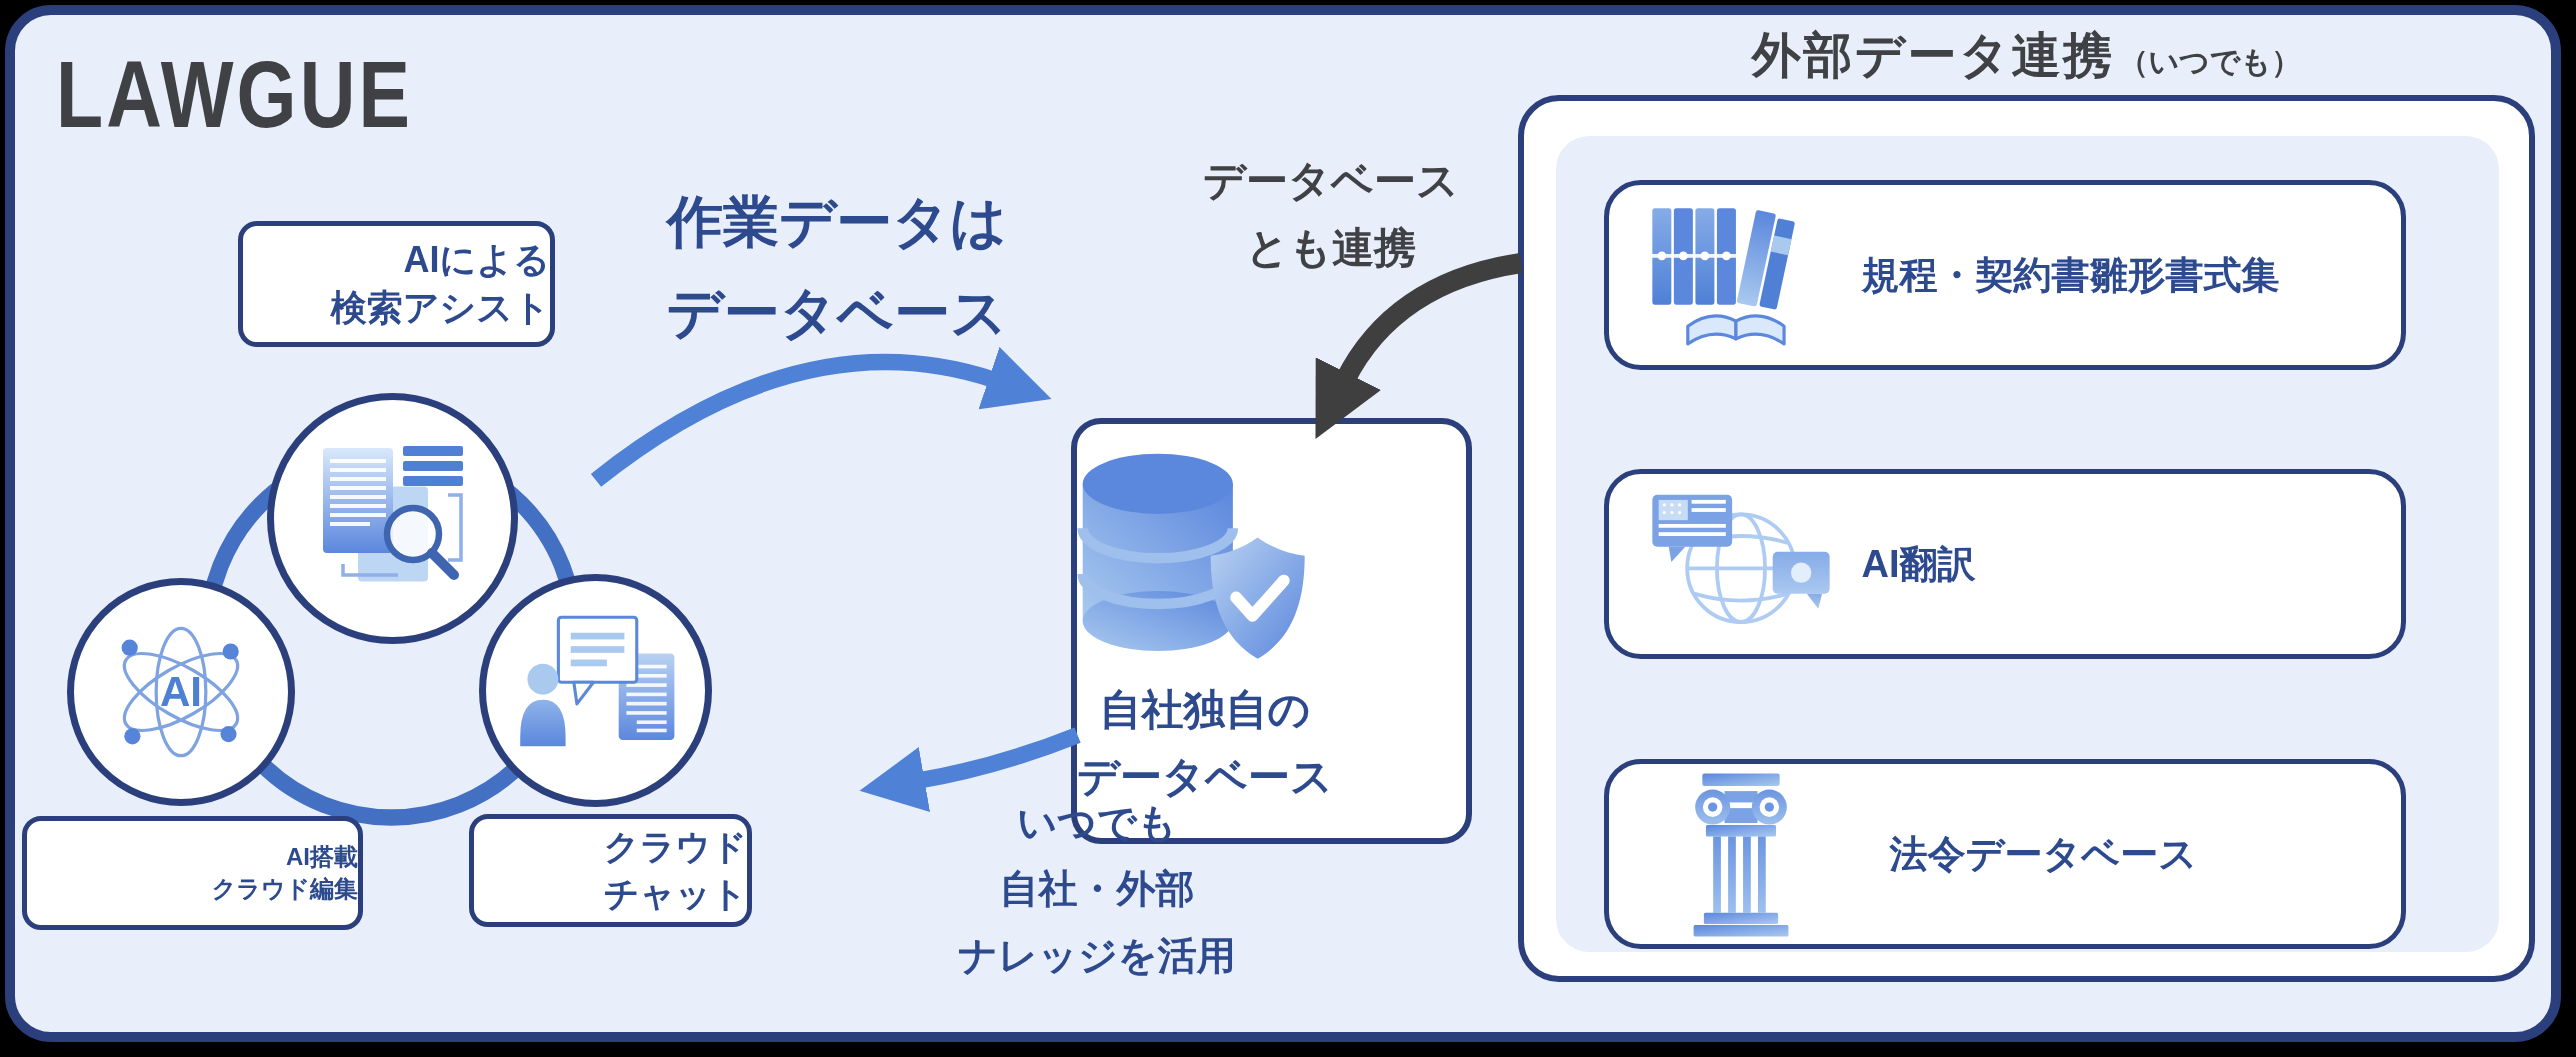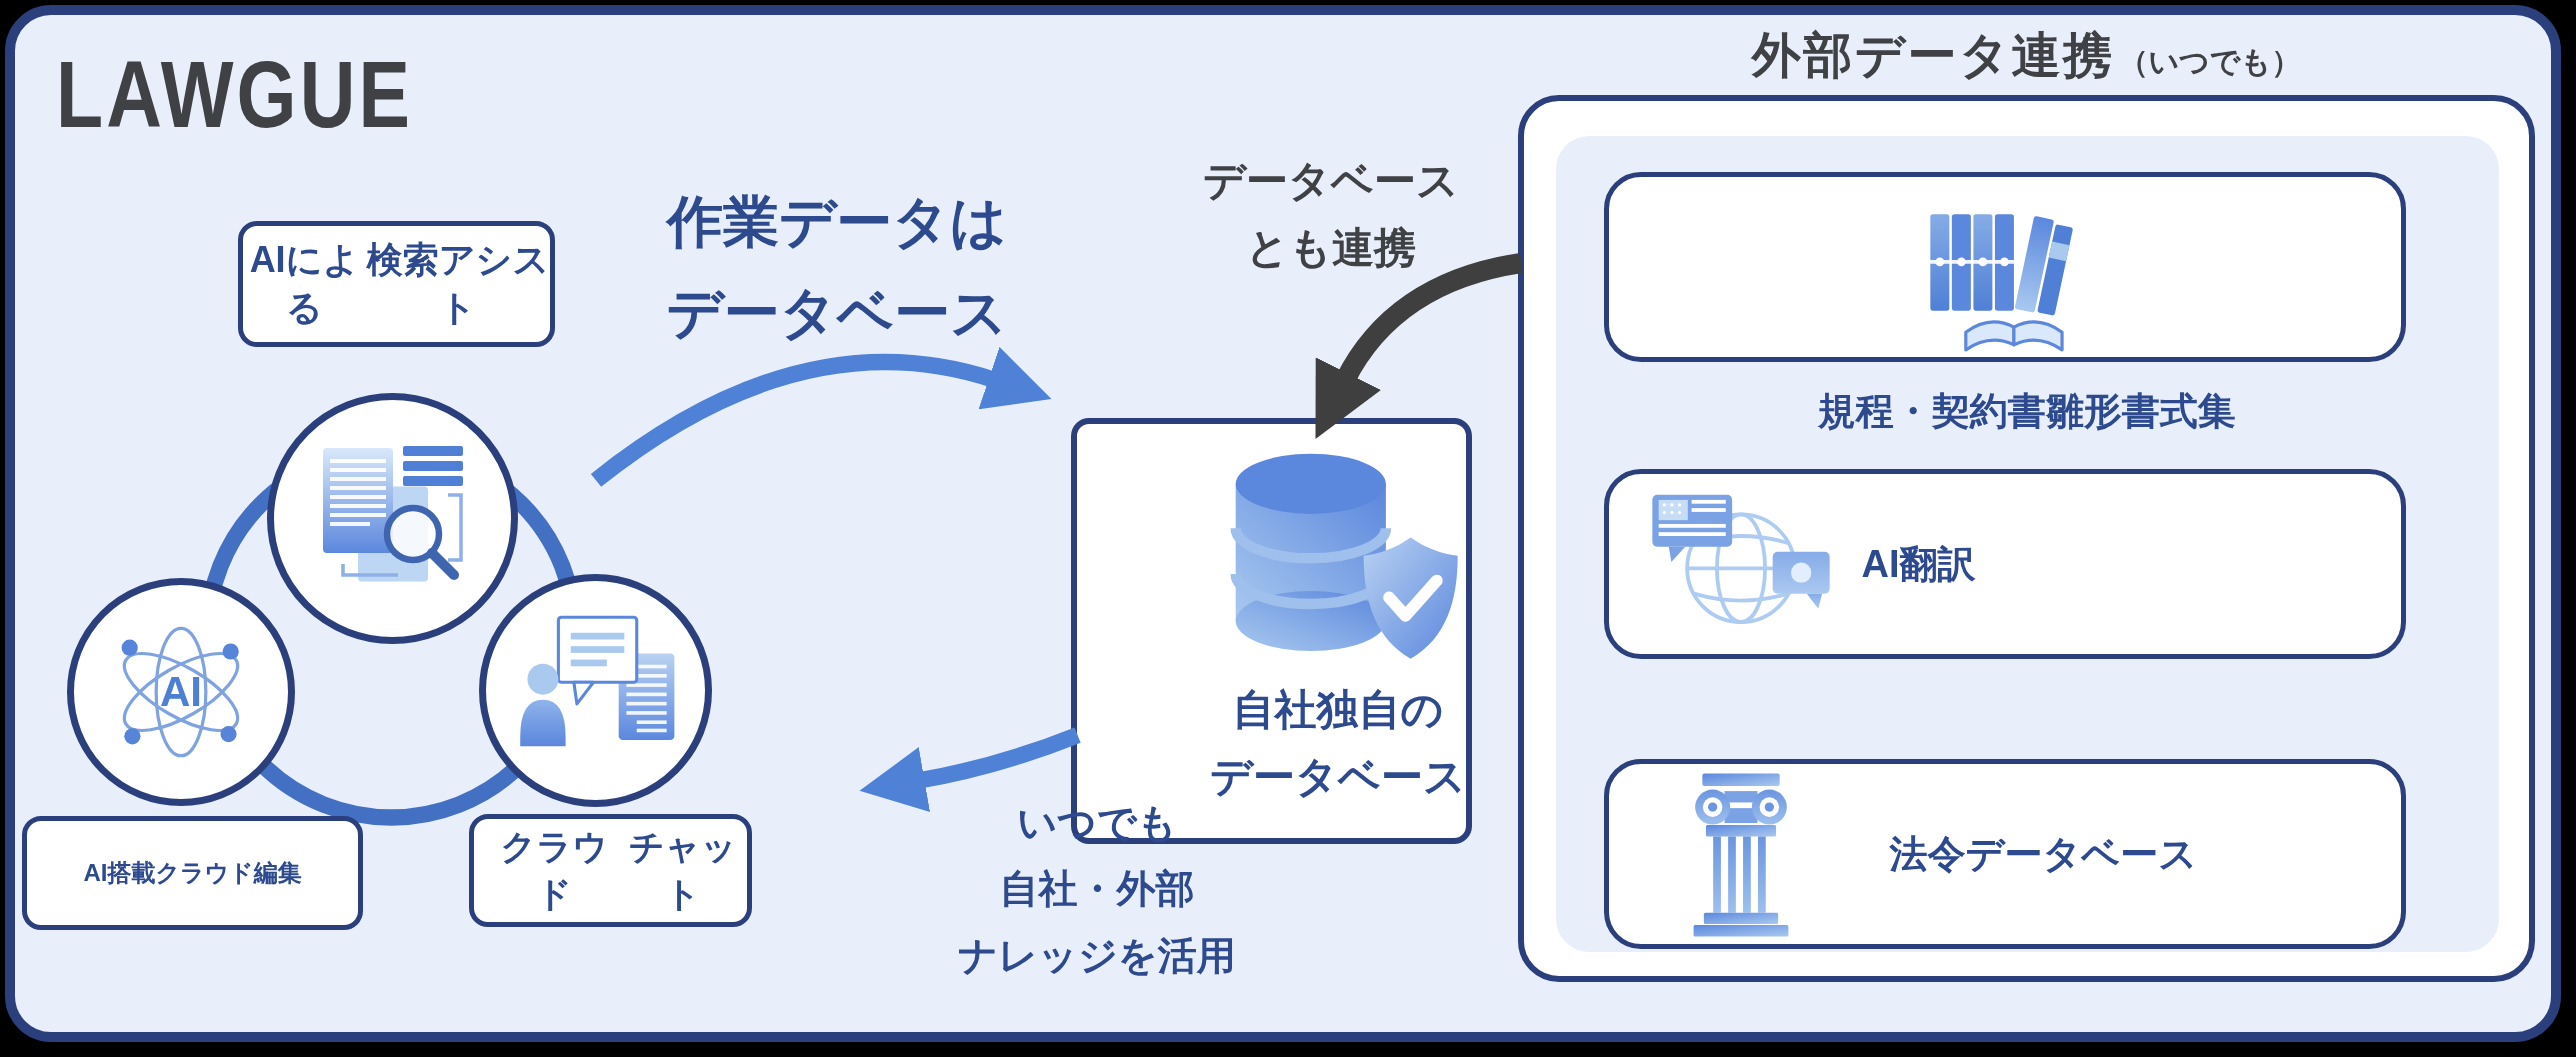--- a/index.html
+++ b/index.html
@@ -15,48 +15,48 @@
   #ring-layer{z-index:1;}
   #arrow-layer{z-index:4;}
   
   .circle{box-sizing:border-box;position:absolute;background:#fff;border:7.6px solid #2b3f7c;
           border-radius:50%;display:flex;align-items:center;justify-content:center;z-index:2;}
   #circle-search{left:267px;top:393px;width:251px;height:251px;}
   #circle-edit{left:67px;top:578px;width:228px;height:228px;}
   #circle-chat{left:479px;top:574px;width:233px;height:233px;}
   
   .tag{box-sizing:border-box;position:absolute;background:#fff;border:5px solid #2b3f7c;border-radius:19px;
-       color:#2d4a8e;font-weight:bold;display:flex;flex-direction:row;align-items:center;
+       color:#2d4a8e;font-weight:bold;display:flex;flex-direction:column;align-items:flex-end;
        justify-content:center;text-align:center;line-height:1.34;z-index:3;}
   #tag-search{left:238px;top:221px;width:317px;height:126px;font-size:36px;}
   #tag-edit{left:22px;top:816px;width:341px;height:114px;font-size:24px;}
   #tag-chat{left:469px;top:814px;width:283px;height:113px;font-size:35px;padding-left:16px;}
   
   .flow{position:absolute;font-weight:bold;text-align:center;z-index:3;}
   #flow-accumulate{left:647px;top:177px;width:380px;font-size:56px;line-height:1.62;color:#2d4a8e;}
   #flow-external{left:1166px;top:147px;width:330px;font-size:42px;line-height:1.6;color:#3f4145;}
   #flow-utilize{left:913px;top:790px;width:368px;font-size:39px;line-height:1.7;color:#2d4a8e;}
   
   #db-box{box-sizing:border-box;position:absolute;left:1071px;top:418px;width:401px;height:426px;
-          background:#fff;border:6.3px solid #2b3f7c;border-radius:18px;display:flex;flex-direction:column;
-          align-items:flex-end;z-index:2;}
+          background:#fff;border:6.3px solid #2b3f7c;border-radius:30px;display:flex;flex-direction:column;
+          align-items:flex-start;z-index:2;}
   #db-box .db-icon-wrap{margin-top:21.6px;}
   #db-label{font-size:42px;font-weight:bold;color:#2d4a8e;text-align:center;line-height:1.6;margin-top:6.3px;}
   
   #panel{box-sizing:border-box;position:absolute;left:1518px;top:95px;width:1017px;height:887px;
          background:#fff;border:6.3px solid #2b3f7c;border-radius:41px;z-index:2;}
   #panel-inner{position:absolute;left:1556px;top:136px;width:943px;height:816px;background:#e9effa;
                border-radius:33px;z-index:2;}
   #panel-title{position:absolute;left:1518px;top:23px;width:1017px;display:flex;justify-content:center;
                align-items:baseline;color:#3f4145;z-index:3;white-space:nowrap;}
   #panel-title .title-main{font-size:49px;font-weight:bold;letter-spacing:2.5px;}
   #panel-title .title-note{font-size:30px;font-weight:bold;margin-left:3.8px;}
   .feature{box-sizing:border-box;position:absolute;left:1604px;width:802px;height:190px;background:#fff;
            border:5px solid #2b3f7c;border-radius:37px;display:flex;align-items:center;padding-left:27px;z-index:3;}
-  #feature-0{top:172px;flex-direction:column;}
+  #feature-0{top:180px;}
   #feature-1{top:469px;}
   #feature-2{top:759px;gap:28px;}
   .feature .icon-wrap{width:209px;display:flex;justify-content:center;align-items:center;flex:0 0 209px;}
   .feature .feature-label{font-size:38px;font-weight:bold;color:#2d4a8e;margin-left:16.5px;white-space:nowrap;}
 </style>
 </head>
 <body>
 
 <div id="stage">
   <div id="frame"></div>

